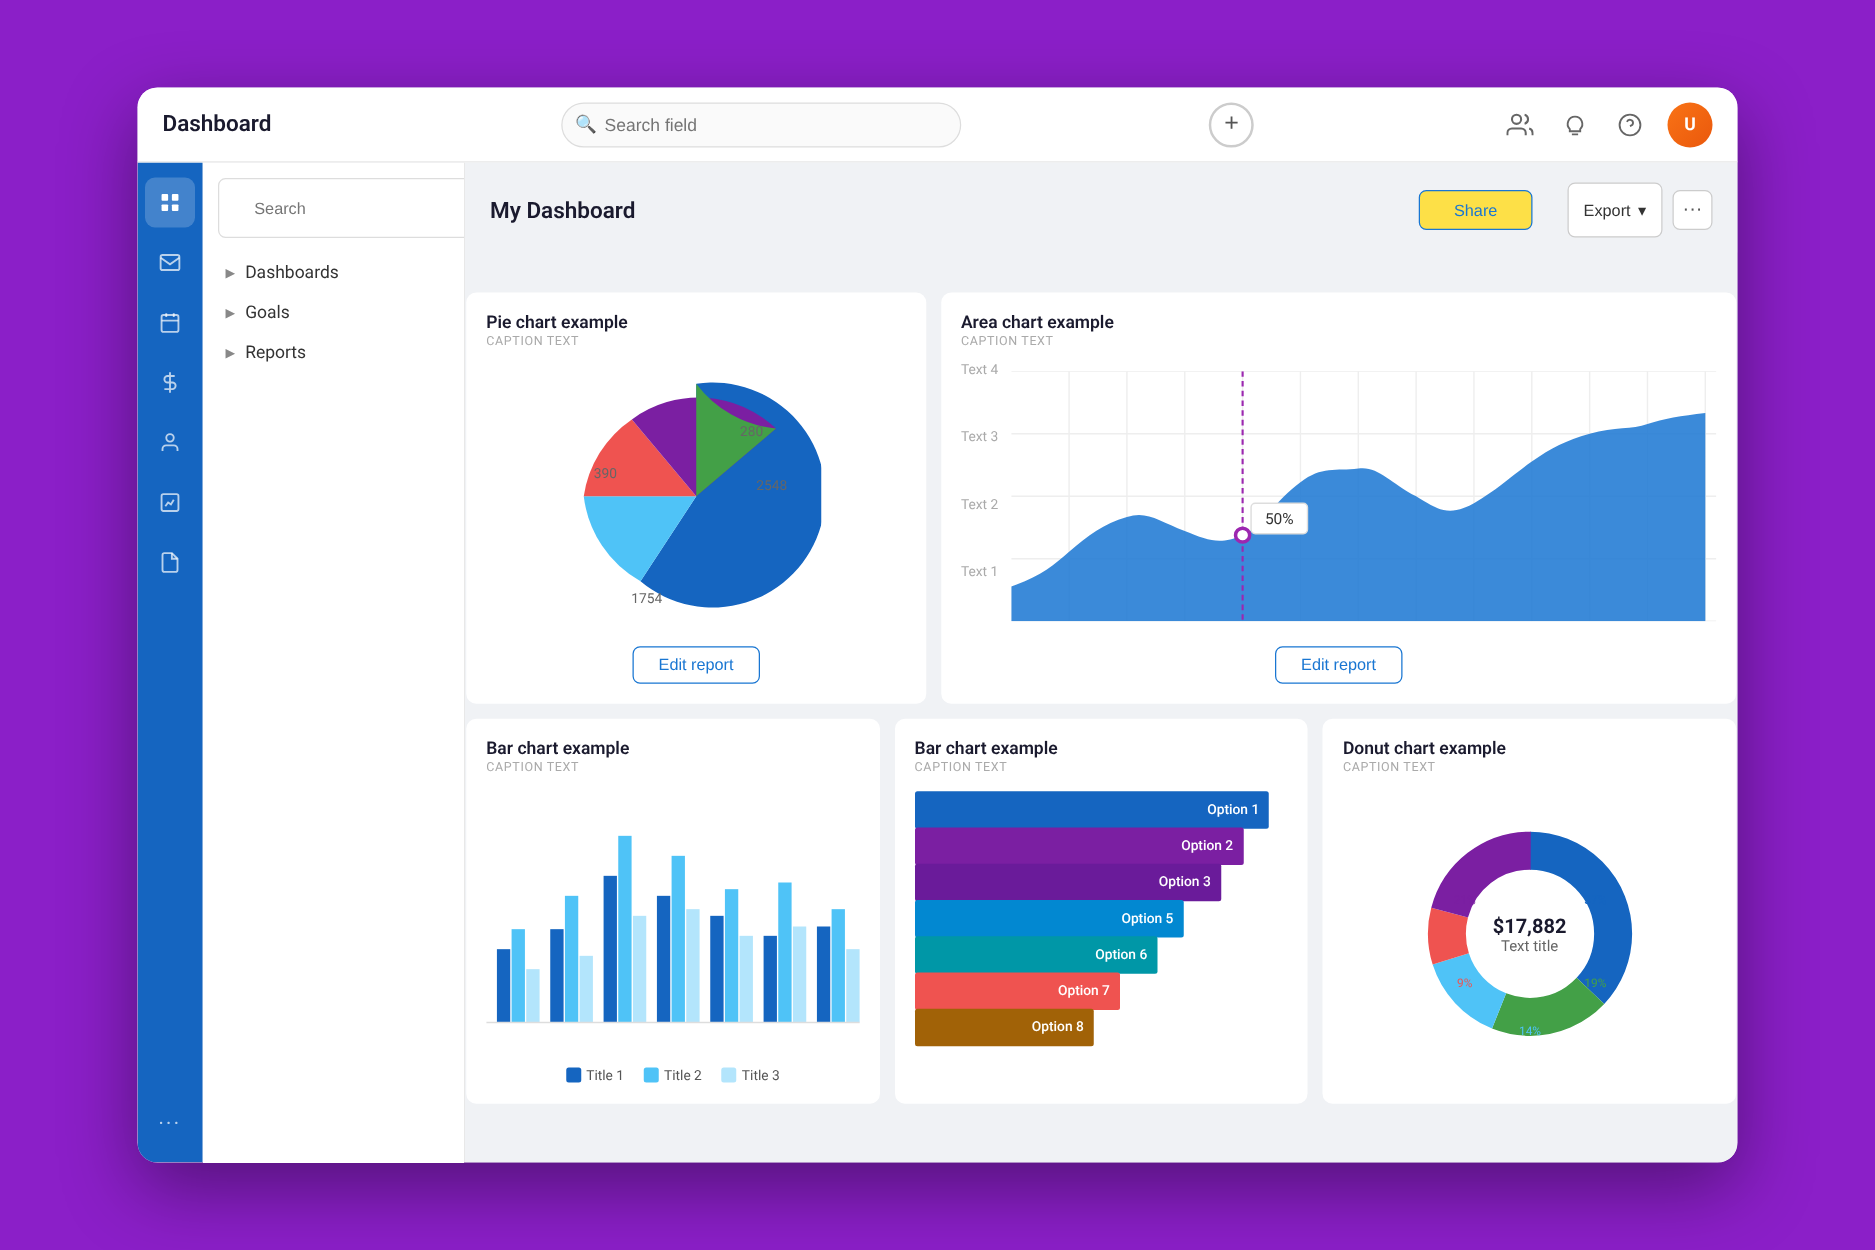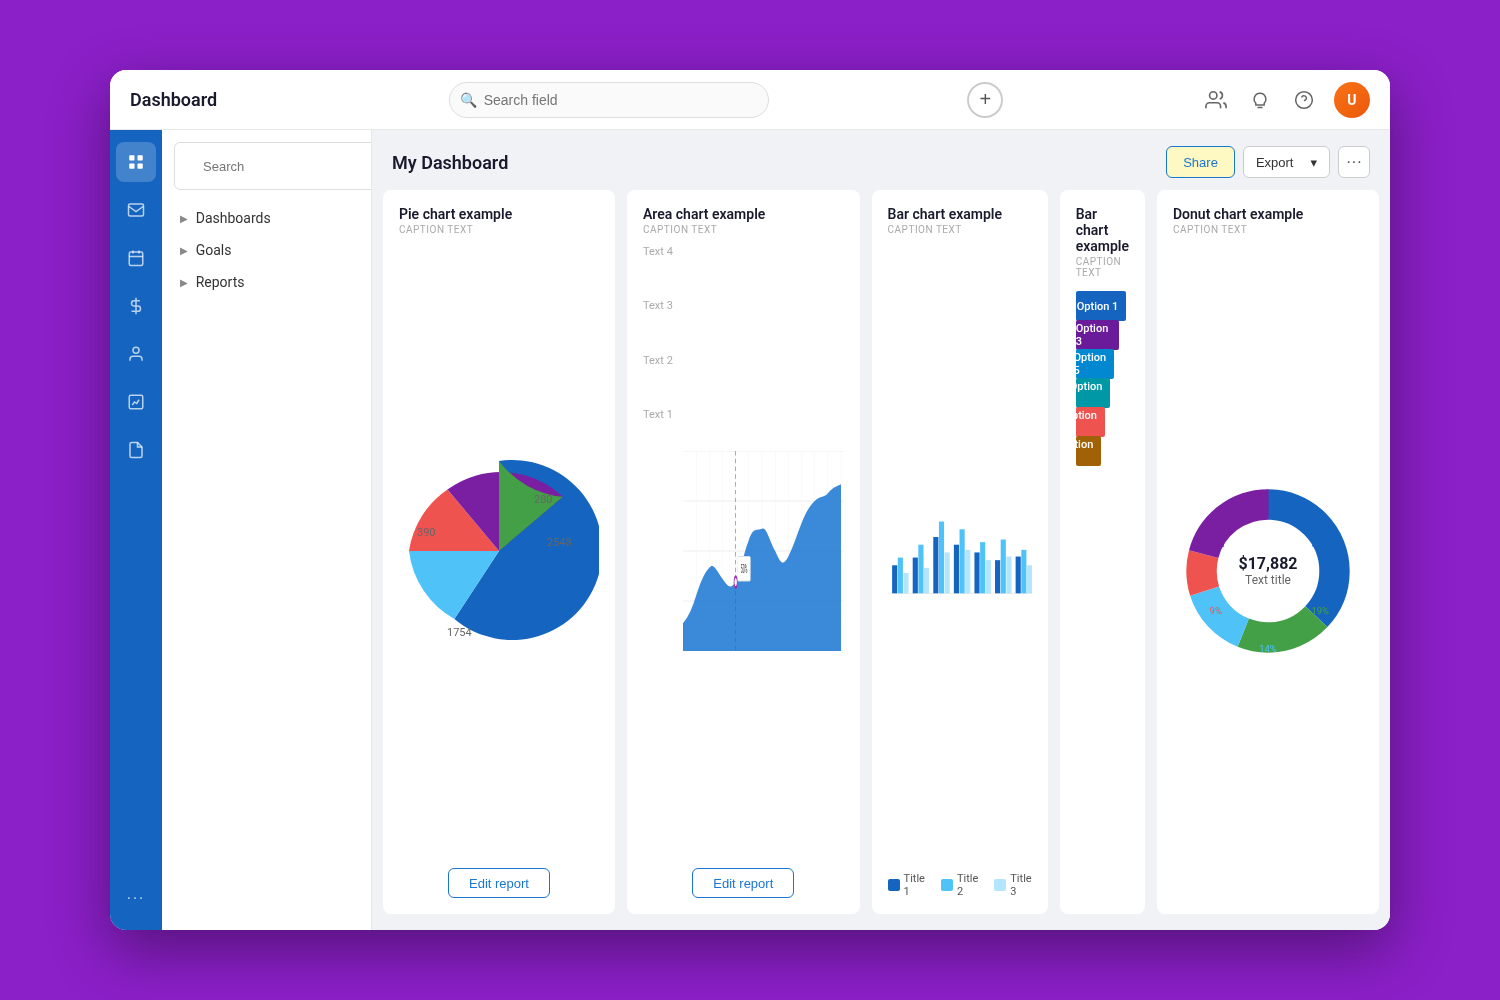--- a/index.html
+++ b/index.html
@@ -213,62 +213,63 @@
       font-weight: 600;
       color: #1a1a2e;
     }
     .content-actions {
       display: flex;
       gap: 8px;
       align-items: center;
     }
     .btn-share {
       height: 32px;
-      padding: 0 16px;
+      padding: 0 27px;
       border: 1.5px solid #1976d2;
-      background: #fef9c3;
+      background: #fde047;
       color: #1976d2;
       font-size: 13px;
       font-weight: 500;
       border-radius: 6px;
       cursor: pointer;
     }
     .btn-export {
-      height: 32px;
+      height: 44px;
       padding: 0 12px;
       border: 1.5px solid #ccc;
       background: white;
       color: #333;
       font-size: 13px;
       border-radius: 6px;
       cursor: pointer;
       display: flex;
       align-items: center;
-      gap: 17px;
+      gap: 6px;
+      margin-left: 20px;
     }
     .btn-more {
       width: 32px;
       height: 32px;
       border: 1.5px solid #ccc;
       background: white;
       border-radius: 6px;
       cursor: pointer;
       display: flex;
       align-items: center;
       justify-content: center;
       font-size: 16px;
       color: #555;
     }
     
     .charts-container {
       flex: 1;
       overflow-y: auto;
-      padding: 0 11px 16px;
-      display: flex;
-      flex-direction: row;
+      padding: 0 1px 16px;
+      display: flex;
+      flex-direction: column;
       gap: 12px;
       justify-content: center;
     }
     .charts-row {
       display: flex;
       gap: 12px;
     }
     .chart-card {
       background: white;
       border-radius: 8px;
@@ -647,20 +648,25 @@
           </div>
 
           <div class="chart-card">
             <span class="chart-title">Bar chart example</span>
             <span class="chart-caption">CAPTION TEXT</span>
             <div class="chart-body" style="justify-content:flex-start; padding-top:8px;">
               <div class="hbar-container">
                 <div class="hbar-row">
                   <div class="hbar-bar" style="width:95%;background:#1565c0">
                     <span>Option 1</span>
+                  </div>
+                </div>
+                <div class="hbar-row">
+                  <div class="hbar-bar" style="width:88%;background:#7b1fa2">
+                    <span>Option 2</span>
                   </div>
                 </div>
                 <div class="hbar-row">
                   <div class="hbar-bar" style="width:82%;background:#6a1b9a">
                     <span>Option 3</span>
                   </div>
                 </div>
                 <div class="hbar-row">
                   <div class="hbar-bar" style="width:72%;background:#0288d1">
                     <span>Option 5</span>

